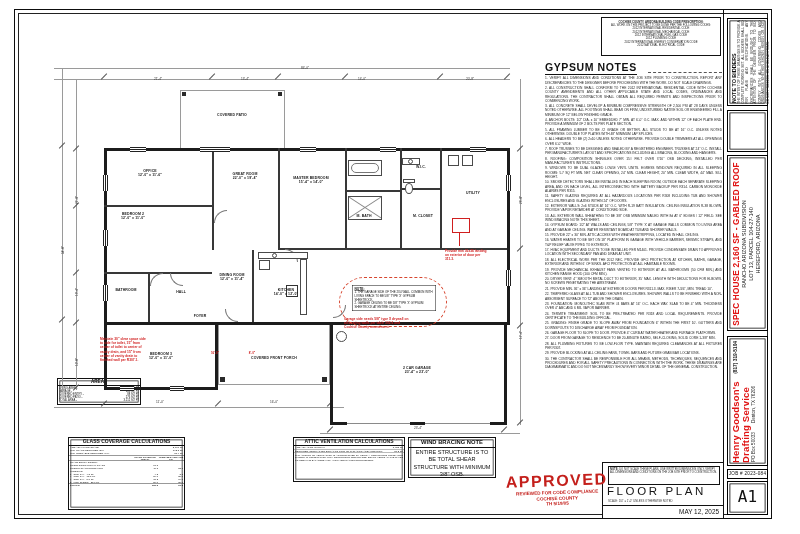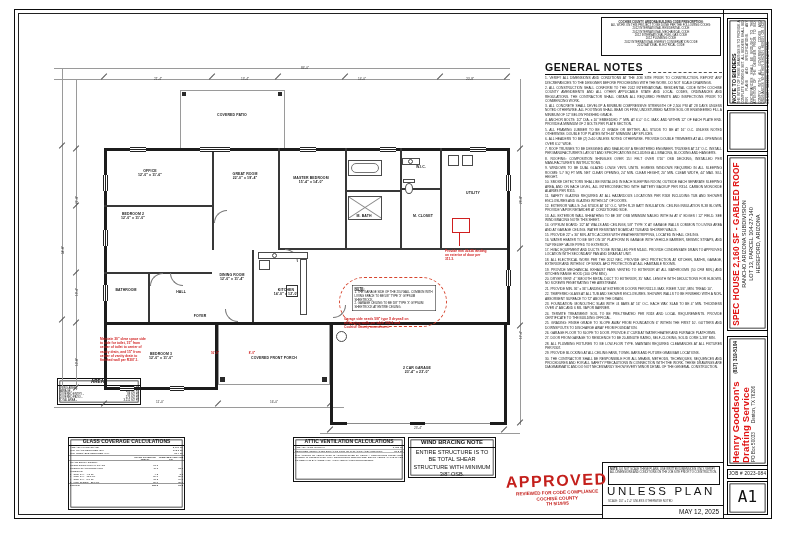--- a/index.html
+++ b/index.html
@@ -125,21 +125,21 @@
         <div class="li">ALL WORK ON THIS PROJECT TO BE DONE PER THE FOLLOWING CODES:</div>
         <div class="li">2012 INTERNATIONAL RESIDENTIAL CODE</div>
         <div class="li">2012 INTERNATIONAL MECHANICAL CODE</div>
         <div class="li">2012 INTERNATIONAL FUEL GAS CODE</div>
         <div class="li">2012 PLUMBING CODE</div>
         <div class="li">2012 INTERNATIONAL ENERGY CONSERVATION CODE</div>
         <div class="li">2012 NATIONAL ELECTRICAL CODE</div>
       </div>
   </div>
 
-  <div class="gn-title">GENERAL NOTES</div>
+  <div class="gn-title">GYPSUM NOTES</div>
   <div class="gn-dash"></div>
   <div class="gn-col">
     <div class="sc">
         <div class="li">1. VERIFY ALL DIMENSIONS AND CONDITIONS AT THE JOB SITE PRIOR TO CONSTRUCTION. REPORT ANY DISCREPANCIES TO THE DESIGNER BEFORE PROCEEDING WITH THE WORK. DO NOT SCALE DRAWINGS.</div>
         <div class="li">2. ALL CONSTRUCTION SHALL CONFORM TO THE 2012 INTERNATIONAL RESIDENTIAL CODE WITH COCHISE COUNTY AMENDMENTS AND ALL OTHER APPLICABLE STATE AND LOCAL CODES, ORDINANCES AND REGULATIONS. THE CONTRACTOR SHALL OBTAIN ALL REQUIRED PERMITS AND INSPECTIONS PRIOR TO COMMENCING WORK.</div>
         <div class="li">3. ALL CONCRETE SHALL DEVELOP A MINIMUM COMPRESSIVE STRENGTH OF 2,500 PSI AT 28 DAYS UNLESS NOTED OTHERWISE. ALL FOOTINGS SHALL BEAR ON FIRM, UNDISTURBED NATIVE SOIL OR ENGINEERED FILL A MINIMUM OF 12" BELOW FINISHED GRADE.</div>
         <div class="li">4. ANCHOR BOLTS: 1/2" DIA. x 10" EMBEDDED 7" MIN. AT 6'-0" O.C. MAX. AND WITHIN 12" OF EACH PLATE END. PROVIDE A MINIMUM OF 2 BOLTS PER PLATE SECTION.</div>
         <div class="li">5. ALL FRAMING LUMBER TO BE #2 GRADE OR BETTER. ALL STUDS TO BE AT 16" O.C. UNLESS NOTED OTHERWISE. DOUBLE TOP PLATES WITH 48" MINIMUM LAP SPLICES.</div>
         <div class="li">6. ALL HEADERS TO BE (2) 2x10 UNLESS NOTED OTHERWISE. PROVIDE DOUBLE TRIMMERS AT ALL OPENINGS OVER 6'-0" WIDE.</div>
         <div class="li">7. ROOF TRUSSES TO BE DESIGNED AND SEALED BY A REGISTERED ENGINEER. TRUSSES AT 24" O.C. INSTALL PER MANUFACTURER'S LAYOUT AND SPECIFICATIONS INCLUDING ALL BRACING, BLOCKING AND HANGERS.</div>
@@ -169,21 +169,21 @@
       </div>
   </div>
 
   <div class="fp-box">
     <div class="fp-note">
       <div class="sc">
         <span class="t">NOTE:</span>
         <span>DO NOT SCALE THESE PLANS. USE WRITTEN DIMENSIONS ONLY. VERIFY ALL DIMENSIONS AND CONDITIONS ON THE JOB SITE PRIOR TO CONSTRUCTION.</span>
       </div>
     </div>
-    <div class="fp-title">UNLESS PLAN</div>
+    <div class="fp-title">FLOOR PLAN</div>
     <div class="fp-scale"><span class="sc" style="display:inline-block">SCALE: 1/4" = 1'-0" UNLESS OTHERWISE NOTED</span></div>
     <div class="fp-div"></div>
     <div class="fp-date">MAY 12, 2025</div>
   </div>
 
   <div class="stamp">
     <div class="stamp-word">APPROVED</div>
     <div class="stamp-l">REVIEWED FOR CODE COMPLIANCE</div>
     <div class="stamp-l">COCHISE COUNTY</div>
     <div class="stamp-l">TH  5/19/05</div>

